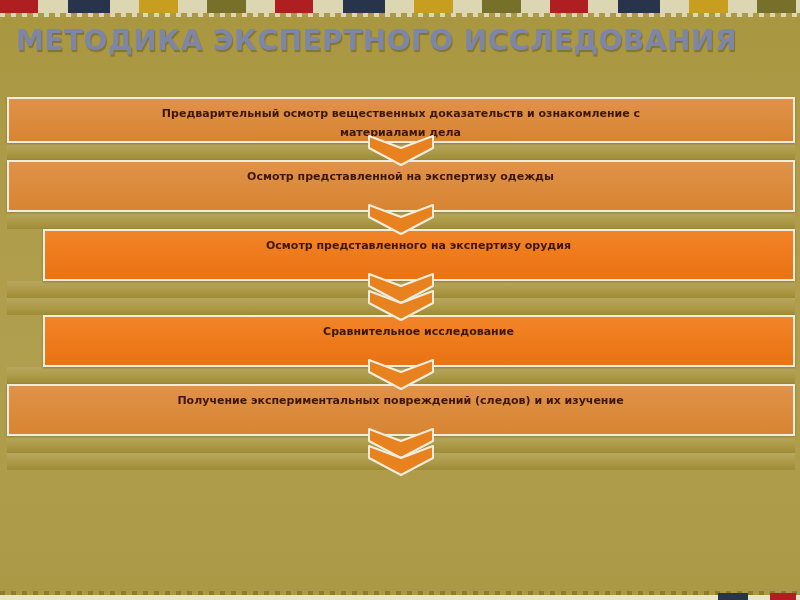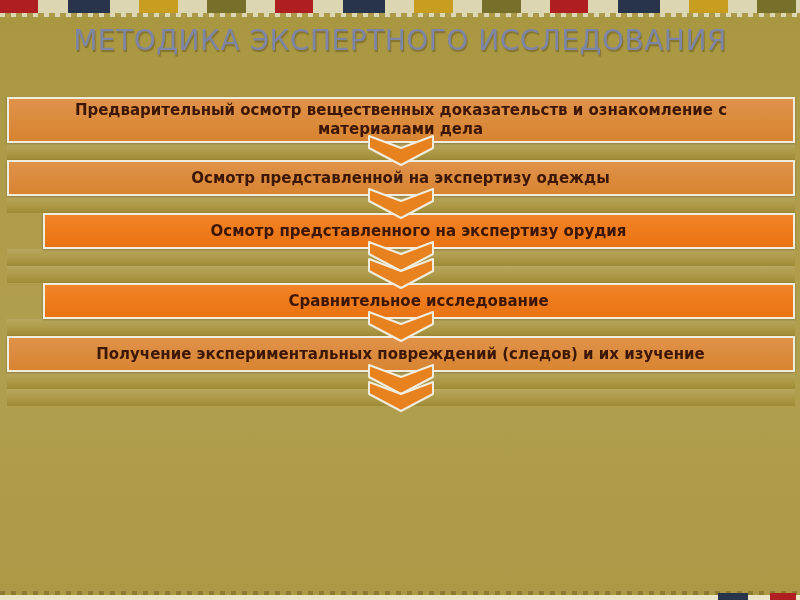--- a/index.html
+++ b/index.html
@@ -12,35 +12,34 @@
   .deco-top{height:13px;background:#dcd6b3;white-space:nowrap;overflow:hidden;font-size:0;}
   .blk{display:inline-block;height:13px;vertical-align:top;}
   .blk-crimson{width:38px;background:#af1e20;margin-right:30px;}
   .blk-navy{width:42px;background:#27344b;margin-right:29px;}
   .blk-gold{width:39px;background:#c79e1f;margin-right:29px;}
   .blk-olive{width:39px;background:#77702b;margin-right:29px;}
   .perf-top{height:4px;background:repeating-linear-gradient(90deg,#dcd6b3 0 5px,#ac9a48 5px 11px);}
   
   .title{
     margin:8px 16px 0 16px;
-    font-size:28px;font-weight:normal;line-height:32px;letter-spacing:.5px;
+    font-size:28px;font-weight:bold;line-height:32px;letter-spacing:.5px;
     color:#7e86a7;text-shadow:1px 2px 1px rgba(60,50,15,.35);
     text-transform:uppercase;
-    text-align:center;
   }
   
   .flow{position:absolute;top:97px;left:7px;right:5px;}
   .box{
     box-sizing:border-box;border:2px solid #f1edde;
-    display:flex;align-items:center;justify-content:center;text-align:center;
-    font-size:15px;font-weight:bold;color:#3d1706;line-height:19px;
+    display:flex;justify-content:center;text-align:center;
+    font-size:11px;font-weight:bold;color:#3d1706;line-height:19px;
     box-shadow:0 1px 2px rgba(40,30,0,.3);
-    padding:16px 10px;position:relative;z-index:1;
+    padding:5px 10px;position:relative;z-index:1;
   }
-  .lines-1{height:28px;}
+  .lines-1{height:52px;}
   .lines-2{height:46px;}
   .tone-medium{background:linear-gradient(180deg,#e0924a 0%,#dc8c3e 45%,#d88432 100%);}
   .tone-bright{background:linear-gradient(180deg,#f18429 0%,#ee7b1b 50%,#e97314 100%);margin-left:36px;}
   .box-label{white-space:pre-line;}
   .box-suffix{color:#9fa3ac;margin-left:1px;}
   .gap{
     height:17px;position:relative;
     background:linear-gradient(180deg,#b8a75e 0%,#ac9a48 55%,#9d8b36 100%);
   }
   .arrow{

